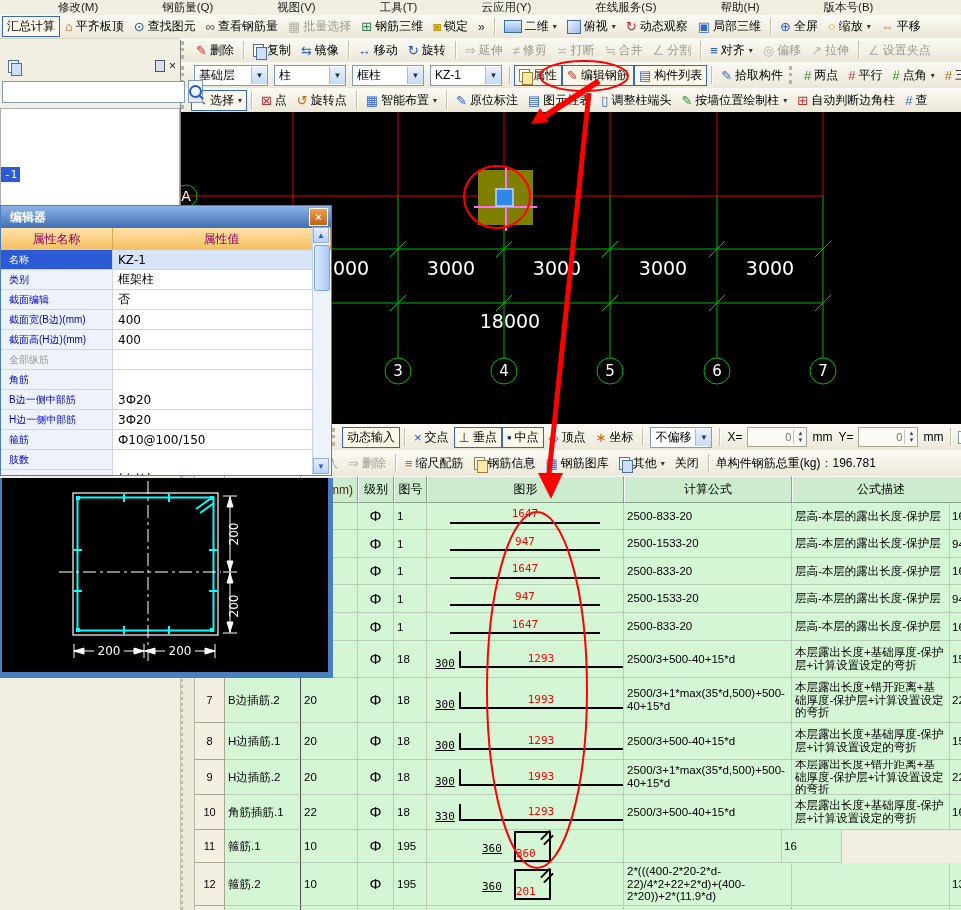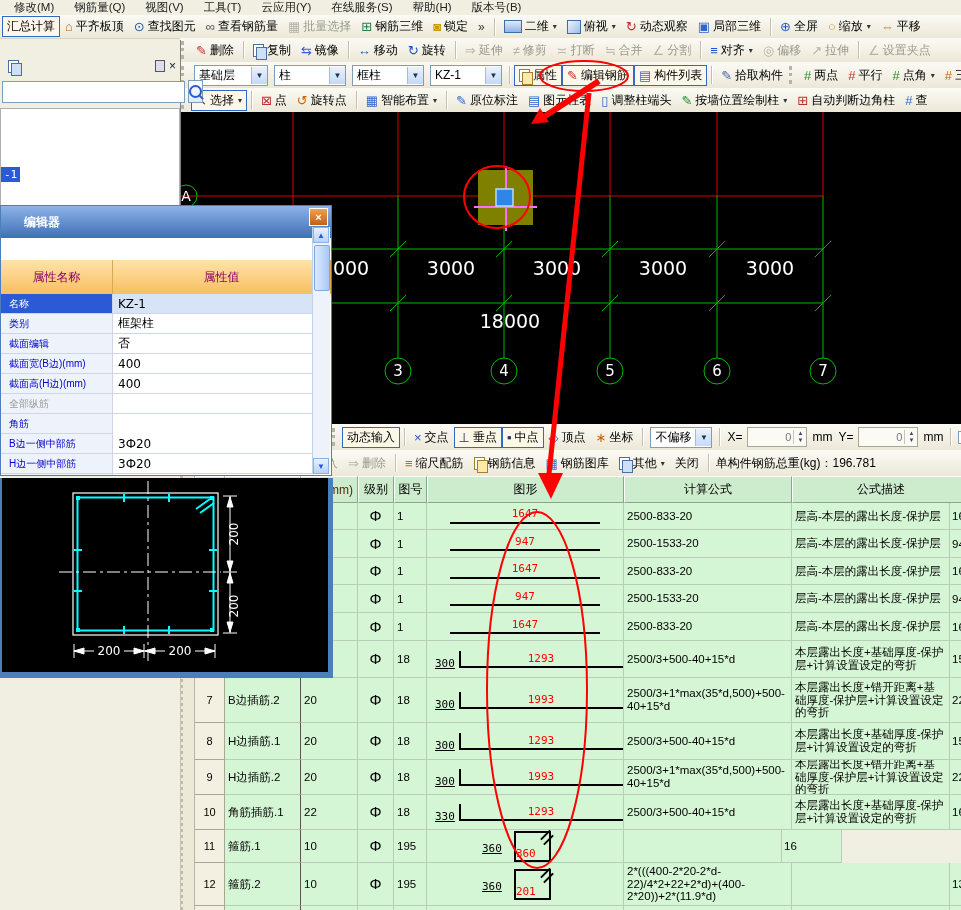--- a/index.html
+++ b/index.html
@@ -39,21 +39,21 @@
   .ci-pagesY::after{content:"";position:absolute;left:2px;top:2px;width:9px;height:11px;
                    background:#ffe9a8;border:1px solid #a08030;}
   .ci-rect2d{width:16px;height:11px;background:linear-gradient(#dfeafc,#8fb4ea);border:1px solid #3a6ea5;}
   .ci-cube{width:12px;height:12px;background:linear-gradient(135deg,#eef4fe,#9dbcec);border:1px solid #3a6ea5;}
   .ci-mag{width:9px;height:9px;border:2px solid #2a5ad0;border-radius:50%;position:relative;}
   .ci-mag::after{content:"";position:absolute;width:6px;height:2px;background:#2a5ad0;
                  transform:rotate(45deg);left:7px;top:9px;}
   
   #menubar{position:absolute;left:0;top:0;width:961px;height:15px;background:#f1efe2;overflow:hidden;
            display:flex;gap:20px;padding-left:14px;font-size:11.5px;color:#222;align-items:flex-start;}
-  #menubar span{line-height:15px;}
+  #menubar span{line-height:15px;margin-left:44px;}
   
   #dock{position:absolute;left:0;top:40px;width:180px;height:384px;background:#f1efe2;z-index:2;
         border-right:1px solid #808080;}
   #dock .dtitle{height:38px;position:relative;}
   #dock .dctrl{position:absolute;right:4px;top:20px;display:flex;gap:4px;align-items:center;}
   #dock .pin{width:8px;height:10px;border:1px solid #556;background:#dde;display:inline-block;}
   #dock .dx{font-size:12px;color:#223;line-height:10px;}
   #dock .pagesspot{position:absolute;left:8px;top:20px;}
   #dock .srow{display:flex;align-items:center;padding:2px 2px;}
   #dock .sinput{flex:1;height:18px;border:1px solid #7f9db9;background:#fff;}
@@ -61,27 +61,27 @@
               margin-left:3px;display:flex;align-items:center;justify-content:center;}
   #dock .tree{position:absolute;left:0;top:68px;right:0;bottom:0;background:#fff;
               border:1px solid #aeb0b6;overflow:hidden;}
   #dock .titem{position:absolute;left:0;top:58px;background:#2a5ad6;color:#fff;font-size:11px;
                padding:1px 3px;font-family:"DejaVu Sans Mono",monospace;}
   
   #cad{position:absolute;left:180px;top:112px;width:781px;height:312px;background:#000;z-index:1;}
   
   #propwin{position:absolute;left:0;top:205px;width:332px;height:271px;z-index:10;
            border:1px solid #4a7ebd;background:#fff;box-sizing:border-box;overflow:hidden;}
-  #propwin .ptitle{height:32px;background:linear-gradient(#8db3e8,#3f6fb5);display:flex;
-                   align-items:center;color:#fff;font-weight:bold;font-size:12px;padding-left:23px;
+  #propwin .ptitle{height:22px;background:linear-gradient(#8db3e8,#3f6fb5);display:flex;
+                   align-items:center;color:#fff;font-weight:bold;font-size:12px;padding-left:9px;
                    position:relative;}
   #propwin .pclose{position:absolute;right:3px;top:2px;width:17px;height:16px;background:#d9822b;
                    background:linear-gradient(#f0a14a,#c2601a);border:1px solid #fff;color:#fff;
                    display:flex;align-items:center;justify-content:center;font-size:11px;font-weight:bold;}
-  #propwin .phead{display:flex;height:34px;background:linear-gradient(#ffe2a8,#f6bf62);margin-top:22px;}
+  #propwin .phead{display:flex;height:22px;background:linear-gradient(#ffe2a8,#f6bf62);}
   #propwin .phead div{display:flex;align-items:center;justify-content:center;font-size:12px;
                       color:#8b0062;border-right:1px solid #d9a84f;box-sizing:border-box;}
   .prow{display:flex;height:20px;}
   .prow .pn{width:112px;background:#eef2fa;color:#0000cc;font-size:10px;display:flex;align-items:center;
             padding-left:8px;border-bottom:1px solid #ccd6e8;border-right:1px solid #ccd6e8;
             box-sizing:border-box;overflow:hidden;white-space:nowrap;}
   .prow .pv{flex:1;background:#fff;color:#000;font-size:12px;display:flex;align-items:center;
             padding-left:5px;border-bottom:1px solid #ccd6e8;box-sizing:border-box;overflow:hidden;
             white-space:nowrap;font-family:"DejaVu Sans","Liberation Sans",sans-serif;}
   .prow.sel .pn{background:#2a5ad6;color:#fff;}

